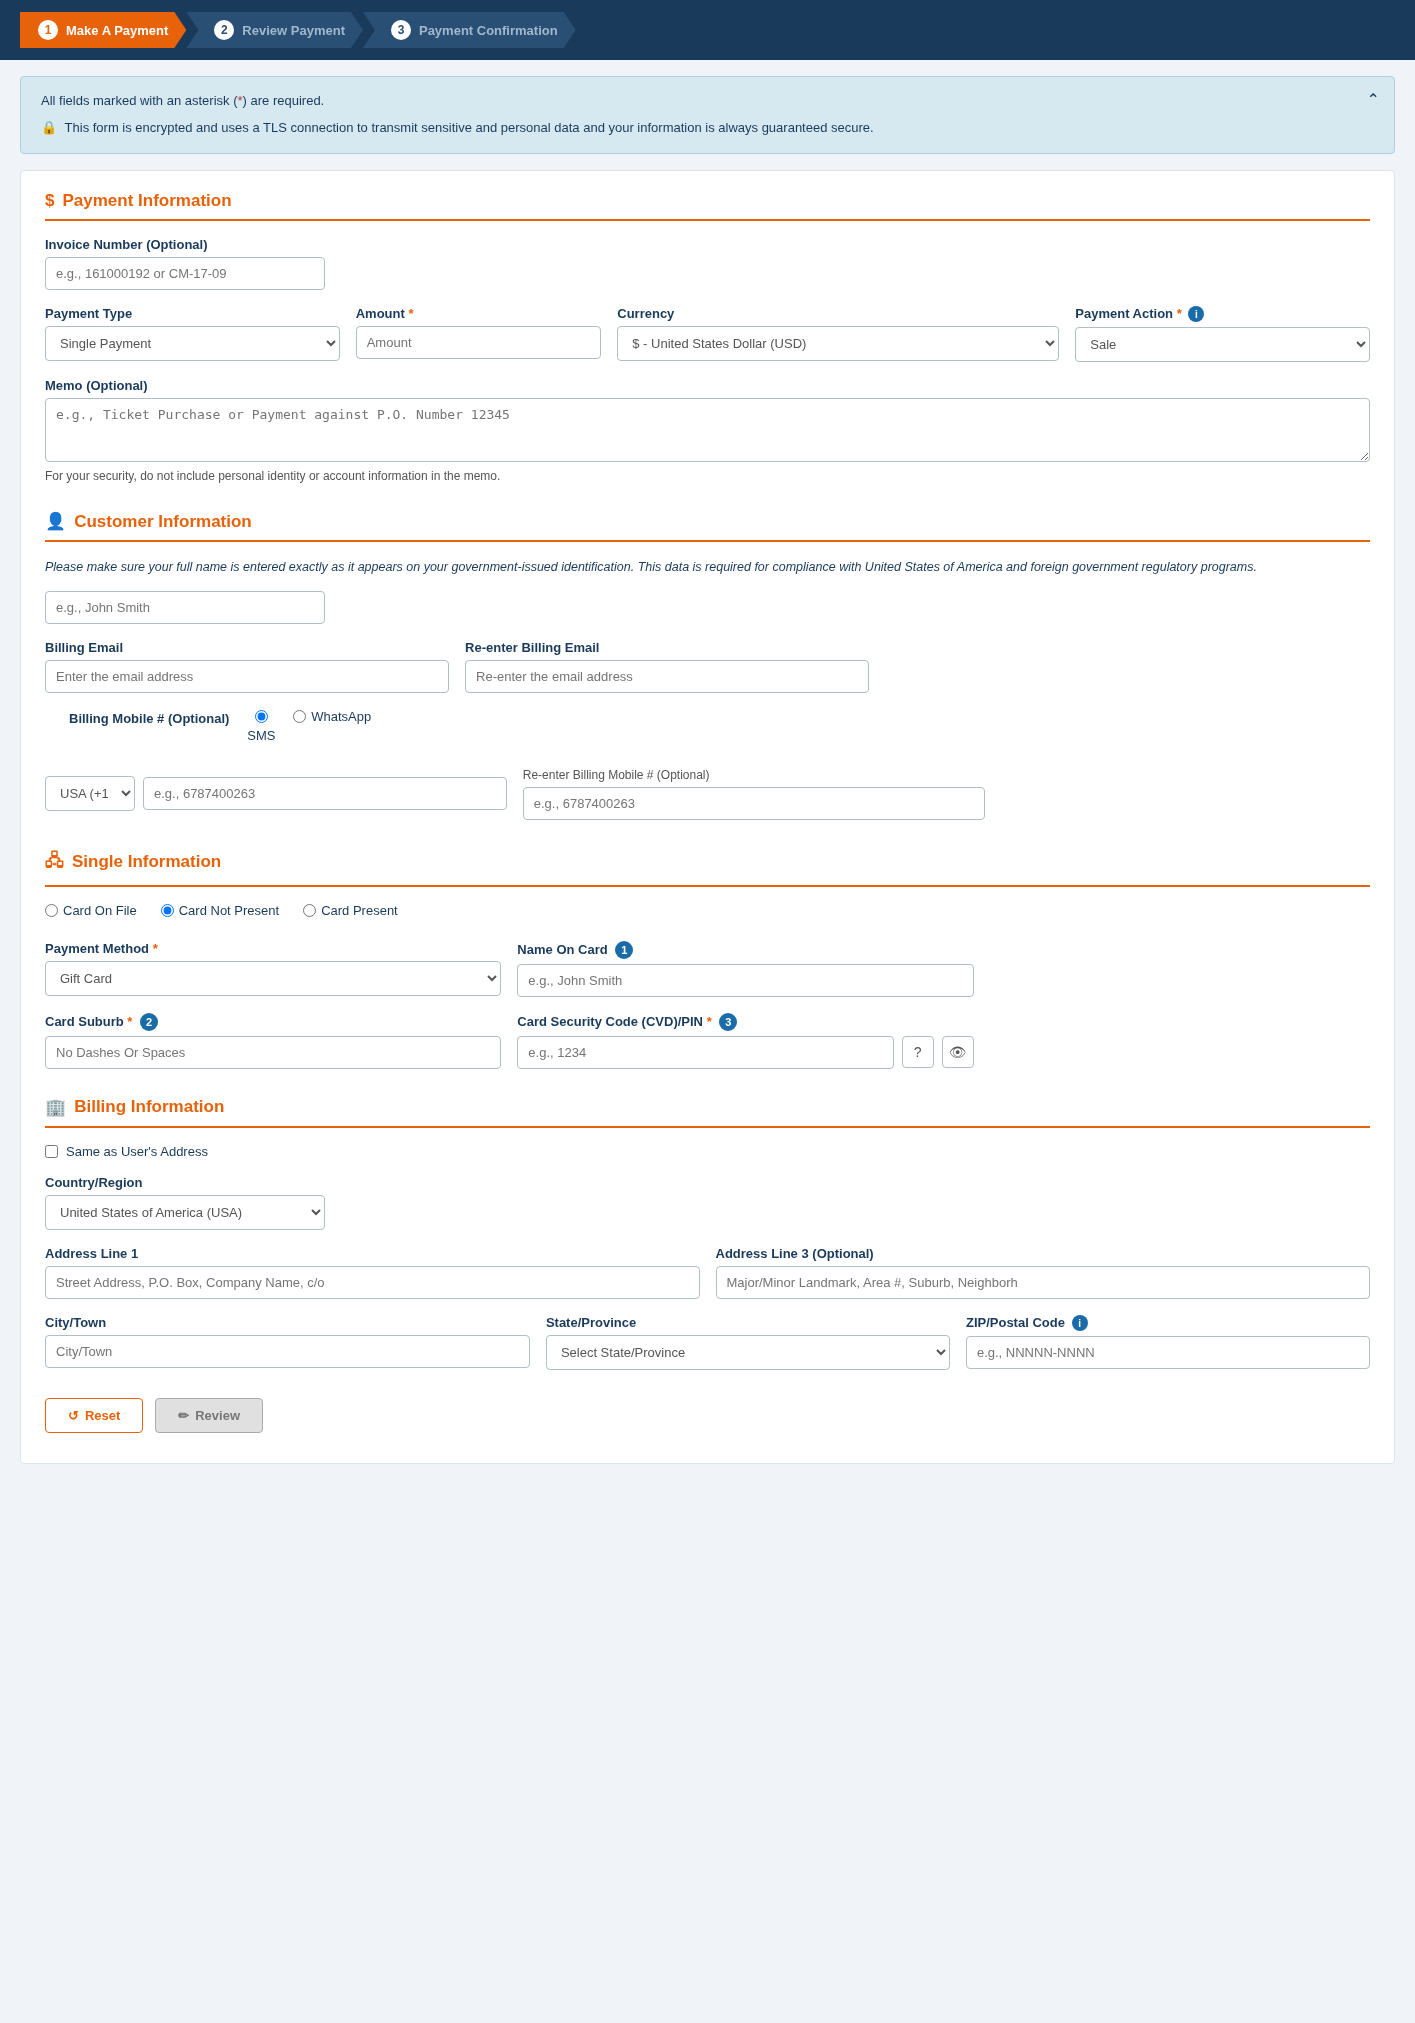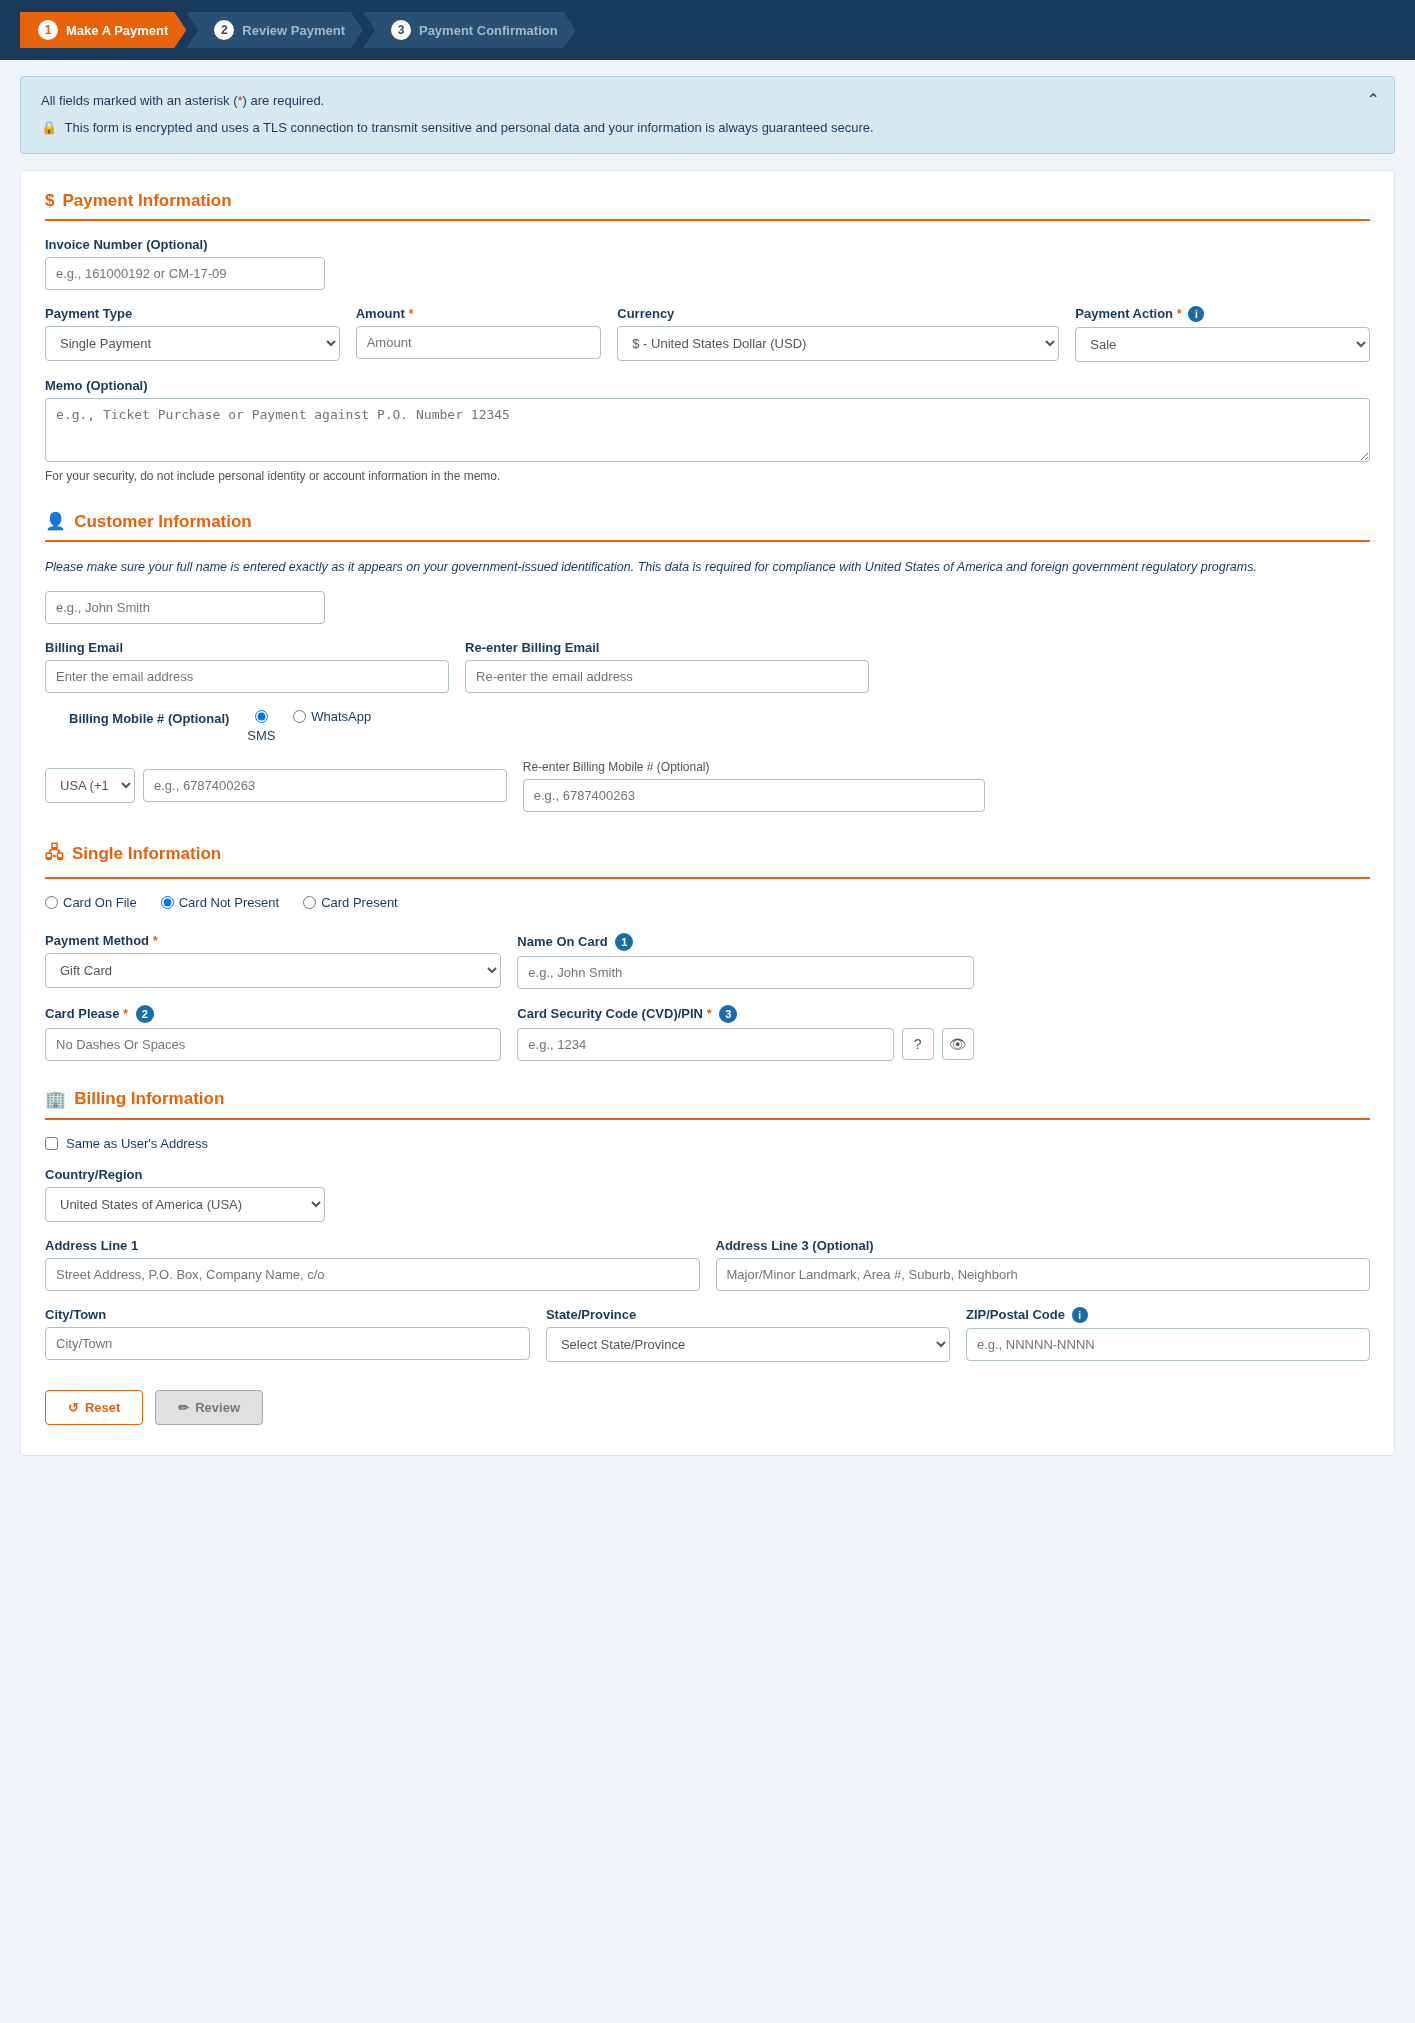--- a/index.html
+++ b/index.html
@@ -339,21 +339,21 @@
         <input type="email" placeholder="Enter the email address" style="">
       </div>
       <div class="form-col">
         <label>Re-enter Billing Email</label>
         <input type="email" placeholder="Re-enter the email address" style="">
       </div>
       <div class="form-col" style="flex:1.2;"></div>
     </div>
 
     <div class="field-group">
-      <div style="margin-bottom:12px;padding-left:24px;">
+      <div style="margin-bottom:20px;padding-left:24px;">
         <label style="display:inline; margin-right:14px;">Billing Mobile # (Optional)</label>
         <label class="radio-label" style="display:inline-flex; margin-right:14px;flex-direction:column;">
           <input type="radio" name="mobile-type" checked="" style="">
           <span>SMS</span>
         </label>
         <label class="radio-label" style="display:inline-flex;">
           <input type="radio" name="mobile-type" style="">
           <span>WhatsApp</span>
         </label>
       </div>
@@ -415,21 +415,21 @@
           <span class="badge">1</span>
         </label>
         <input type="text" placeholder="e.g., John Smith" style="">
       </div>
       <div class="form-col" style="flex:1;"></div>
     </div>
 
     <div class="form-row">
       <div class="form-col" style="flex:1.2;">
         <label>
-          <span>Card Please</span>
+          <span>Card Suburb</span>
           <span class="req">*</span>
           <span class="badge">2</span>
         </label>
         <input type="text" placeholder="No Dashes Or Spaces" style="">
       </div>
       <div class="form-col" style="flex:1.2;">
         <label>
           <span>Card Security Code (CVD)/PIN</span>
           <span class="req">*</span>
           <span class="badge">3</span>

